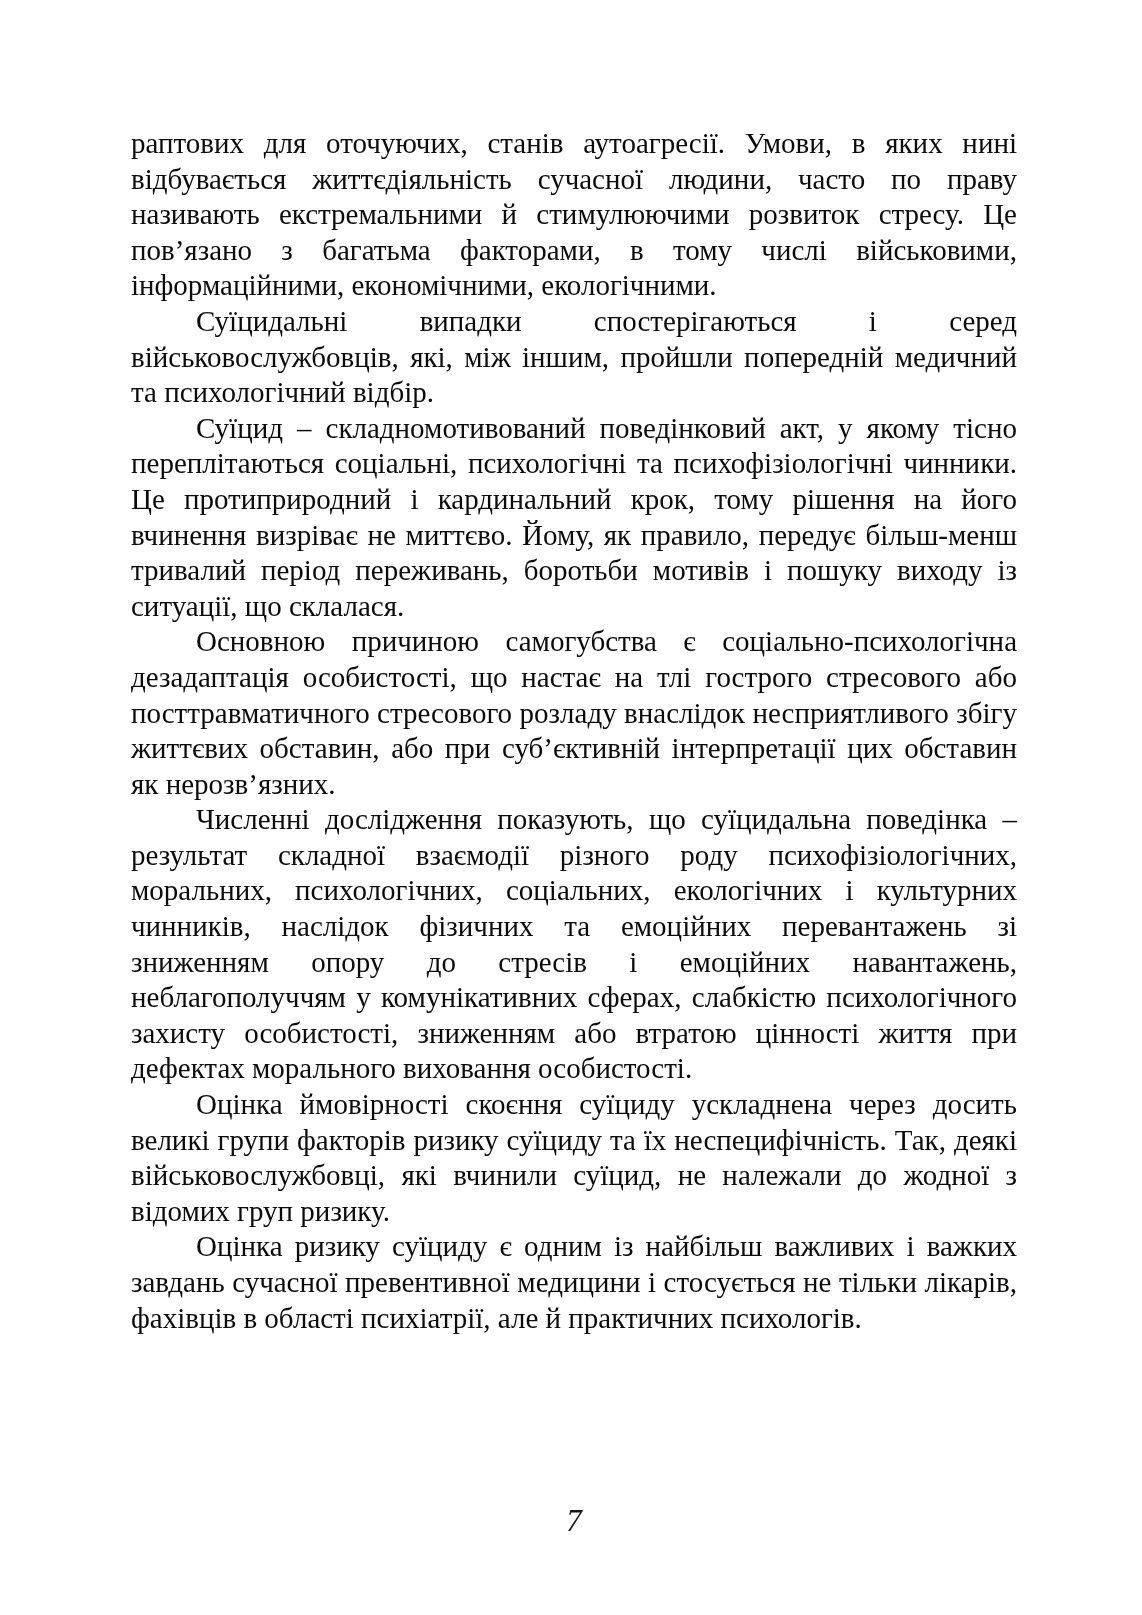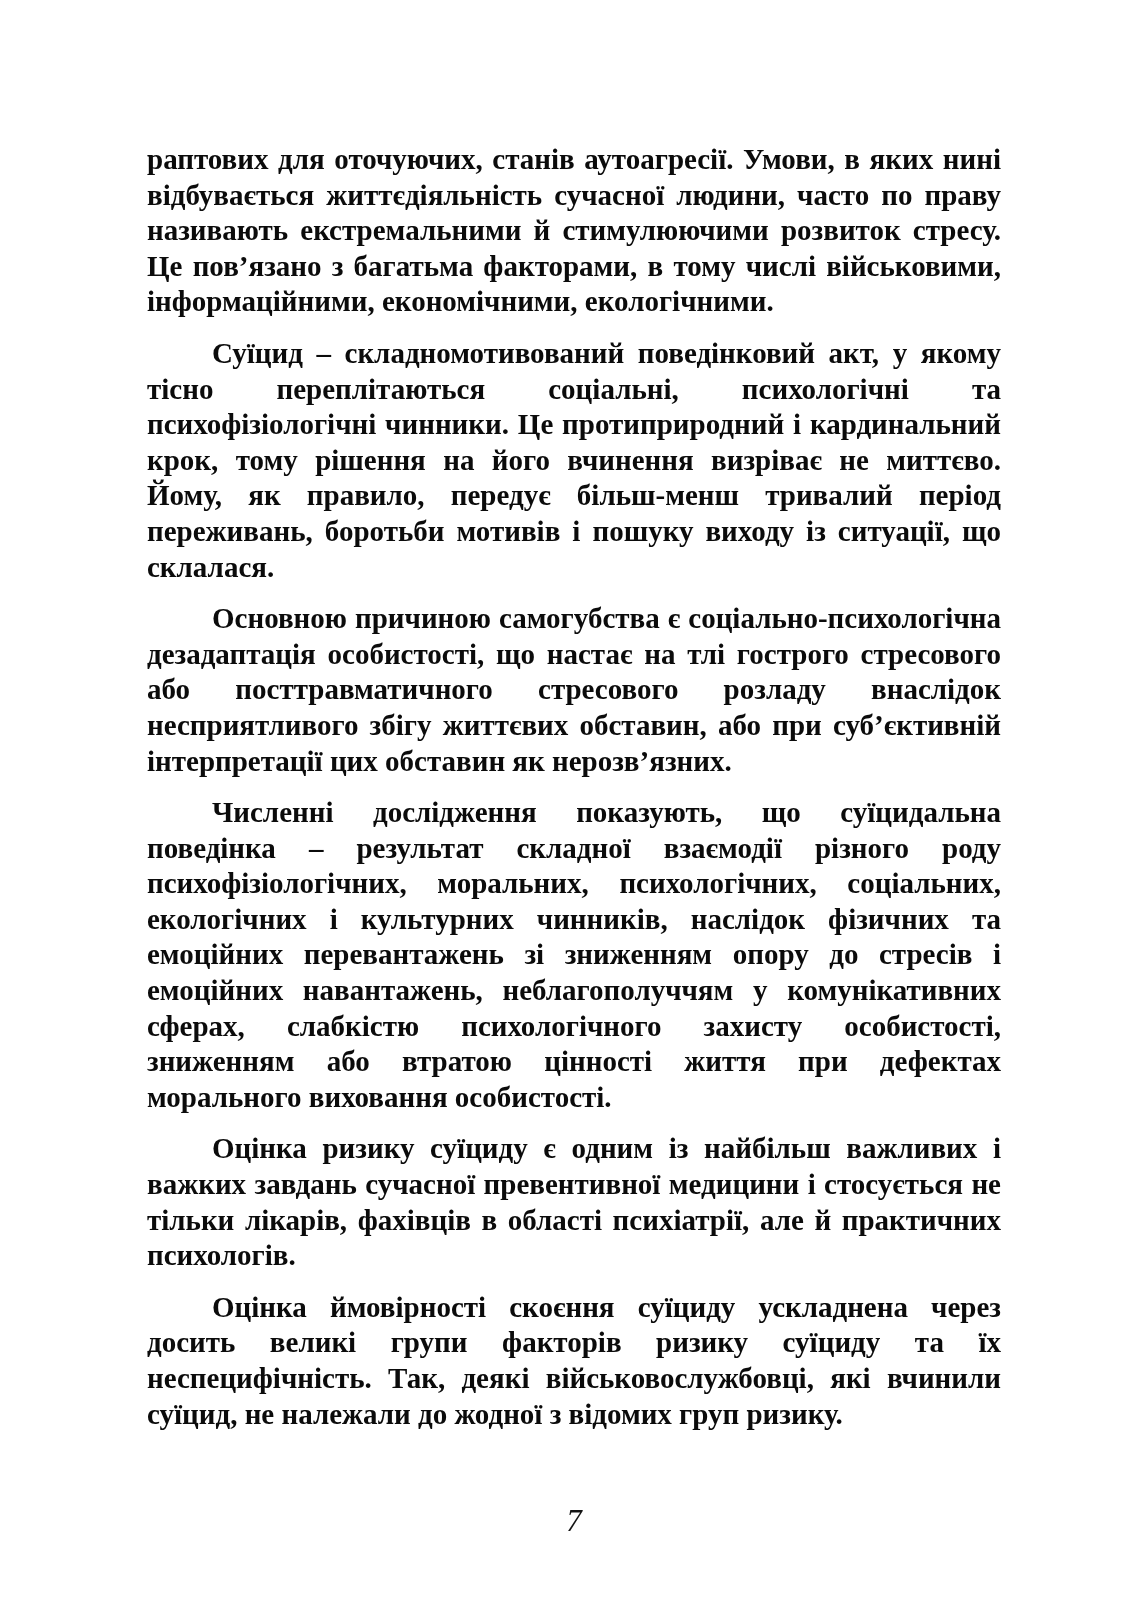--- a/index.html
+++ b/index.html
@@ -22,24 +22,23 @@
     left: 131px;
     top: 126px;
     width: 886px;
     font-size: 29px;
     line-height: 35.6px;
     text-align: justify;
     text-justify: inter-word;
     hyphens: none;
   }
   .text-block p {
-    margin: 16px;
+    margin: 0;
     padding: 0;
     text-indent: 65px;
-    font-weight: bold;
   }
   .text-block p.continuation {
     text-indent: 0;
   }
   .page-number {
     position: absolute;
     top: 1503px;
     left: 131px;
     width: 886px;
     text-align: center;
@@ -47,20 +46,21 @@
     font-style: italic;
     color: #141414;
   }
 </style>
 </head>
 <body>
 
 <div class="page">
   <div class="text-block">
     <p class="continuation">раптових для оточуючих, станів аутоагресії. Умови, в яких нині відбувається життєдіяльність сучасної людини, часто по праву називають екстремальними й стимулюючими розвиток стресу. Це пов’язано з багатьма факторами, в тому числі військовими, інформаційними, економічними, екологічними.</p>
+    <p>Суїцидальні випадки спостерігаються і серед військовослужбовців, які, між іншим, пройшли попередній медичний та психологічний відбір.</p>
     <p>Суїцид – складномотивований поведінковий акт, у якому тісно переплітаються соціальні, психологічні та психофізіологічні чинники. Це протиприродний і кардинальний крок, тому рішення на його вчинення визріває не миттєво. Йому, як правило, передує більш-менш тривалий період переживань, боротьби мотивів і пошуку виходу із ситуації, що склалася.</p>
     <p>Основною причиною самогубства є соціально-психологічна дезадаптація особистості, що настає на тлі гострого стресового або посттравматичного стресового розладу внаслідок несприятливого збігу життєвих обставин, або при суб’єктивній інтерпретації цих обставин як нерозв’язних.</p>
     <p>Численні дослідження показують, що суїцидальна поведінка – результат складної взаємодії різного роду психофізіологічних, моральних, психологічних, соціальних, екологічних і культурних чинників, наслідок фізичних та емоційних перевантажень зі зниженням опору до стресів і емоційних навантажень, неблагополуччям у комунікативних сферах, слабкістю психологічного захисту особистості, зниженням або втратою цінності життя при дефектах морального виховання особистості.</p>
+    <p>Оцінка ймовірності скоєння суїциду ускладнена через досить великі групи факторів ризику суїциду та їх неспецифічність. Так, деякі військовослужбовці, які вчинили суїцид, не належали до жодної з відомих груп ризику.</p>
     <p>Оцінка ризику суїциду є одним із найбільш важливих і важких завдань сучасної превентивної медицини і стосується не тільки лікарів, фахівців в області психіатрії, але й практичних психологів.</p>
-    <p>Оцінка ймовірності скоєння суїциду ускладнена через досить великі групи факторів ризику суїциду та їх неспецифічність. Так, деякі військовослужбовці, які вчинили суїцид, не належали до жодної з відомих груп ризику.</p>
   </div>
   <div class="page-number">7</div>
 </div>
 
 </body></html>

